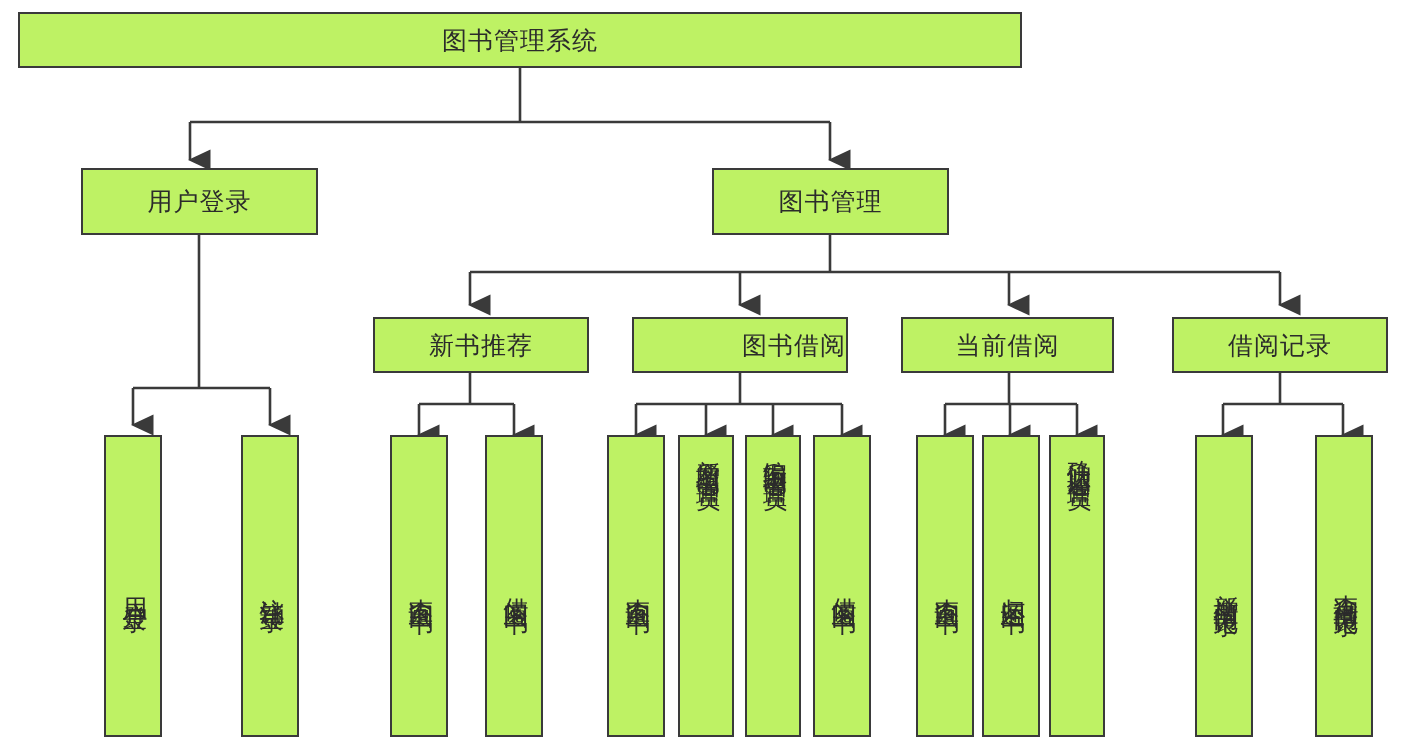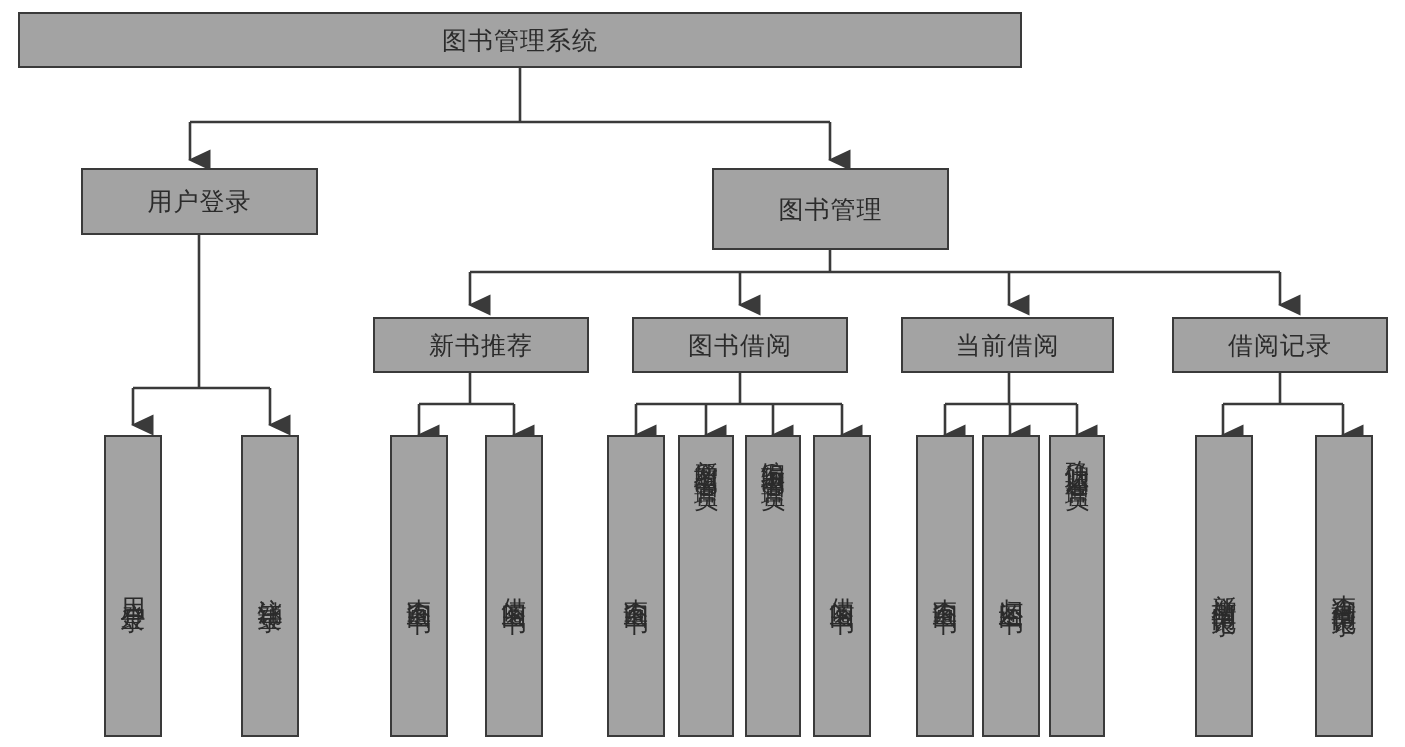--- a/index.html
+++ b/index.html
@@ -22,25 +22,26 @@
     left: 0;
     top: 0;
     width: 1405px;
     height: 747px;
     pointer-events: none;
   }
   .node {
     position: absolute;
     box-sizing: border-box;
     border: 2.5px solid #3a3a3a;
-    background: #a3a3a3;
+    background: #bef264;
     display: flex;
     align-items: center;
     justify-content: center;
     color: #2b2b2b;
+    font-family: Liberation Mono, monospace;
   }
   .node.horiz {
     font-size: 25px;
     letter-spacing: 1px;
   }
   .node.vert {
     font-size: 25px;
   }
   .node.vert .vlabel {
     writing-mode: vertical-rl;
@@ -127,28 +128,28 @@
     </g>
   </svg>
 
   <div class="node horiz" style="left:18px; top:12px; width:1004px; height:56px;">
     <span class="hlabel">图书管理系统</span>
   </div>
 
   <div class="node horiz" style="left:81px; top:168px; width:237px; height:67px;">
     <span class="hlabel">用户登录</span>
   </div>
-  <div class="node horiz" style="left:712px; top:168px; width:237px; height:82px;">
+  <div class="node horiz" style="left:712px; top:168px; width:237px; height:67px;">
     <span class="hlabel">图书管理</span>
   </div>
 
   <div class="node horiz" style="left:373px; top:317px; width:216px; height:56px;">
     <span class="hlabel">新书推荐</span>
   </div>
-  <div class="node horiz" style="left:632px; top:317px; width:216px; height:56px;">
+  <div class="node horiz" style="left:632px; top:317px; width:216px; height:56px;justify-content:flex-end;">
     <span class="hlabel">图书借阅</span>
   </div>
   <div class="node horiz" style="left:901px; top:317px; width:213px; height:56px;">
     <span class="hlabel">当前借阅</span>
   </div>
   <div class="node horiz" style="left:1172px; top:317px; width:216px; height:56px;">
     <span class="hlabel">借阅记录</span>
   </div>
 
   <div class="node vert leaf-mid" style="left:104px; top:435px; width:58px; height:302px;">

